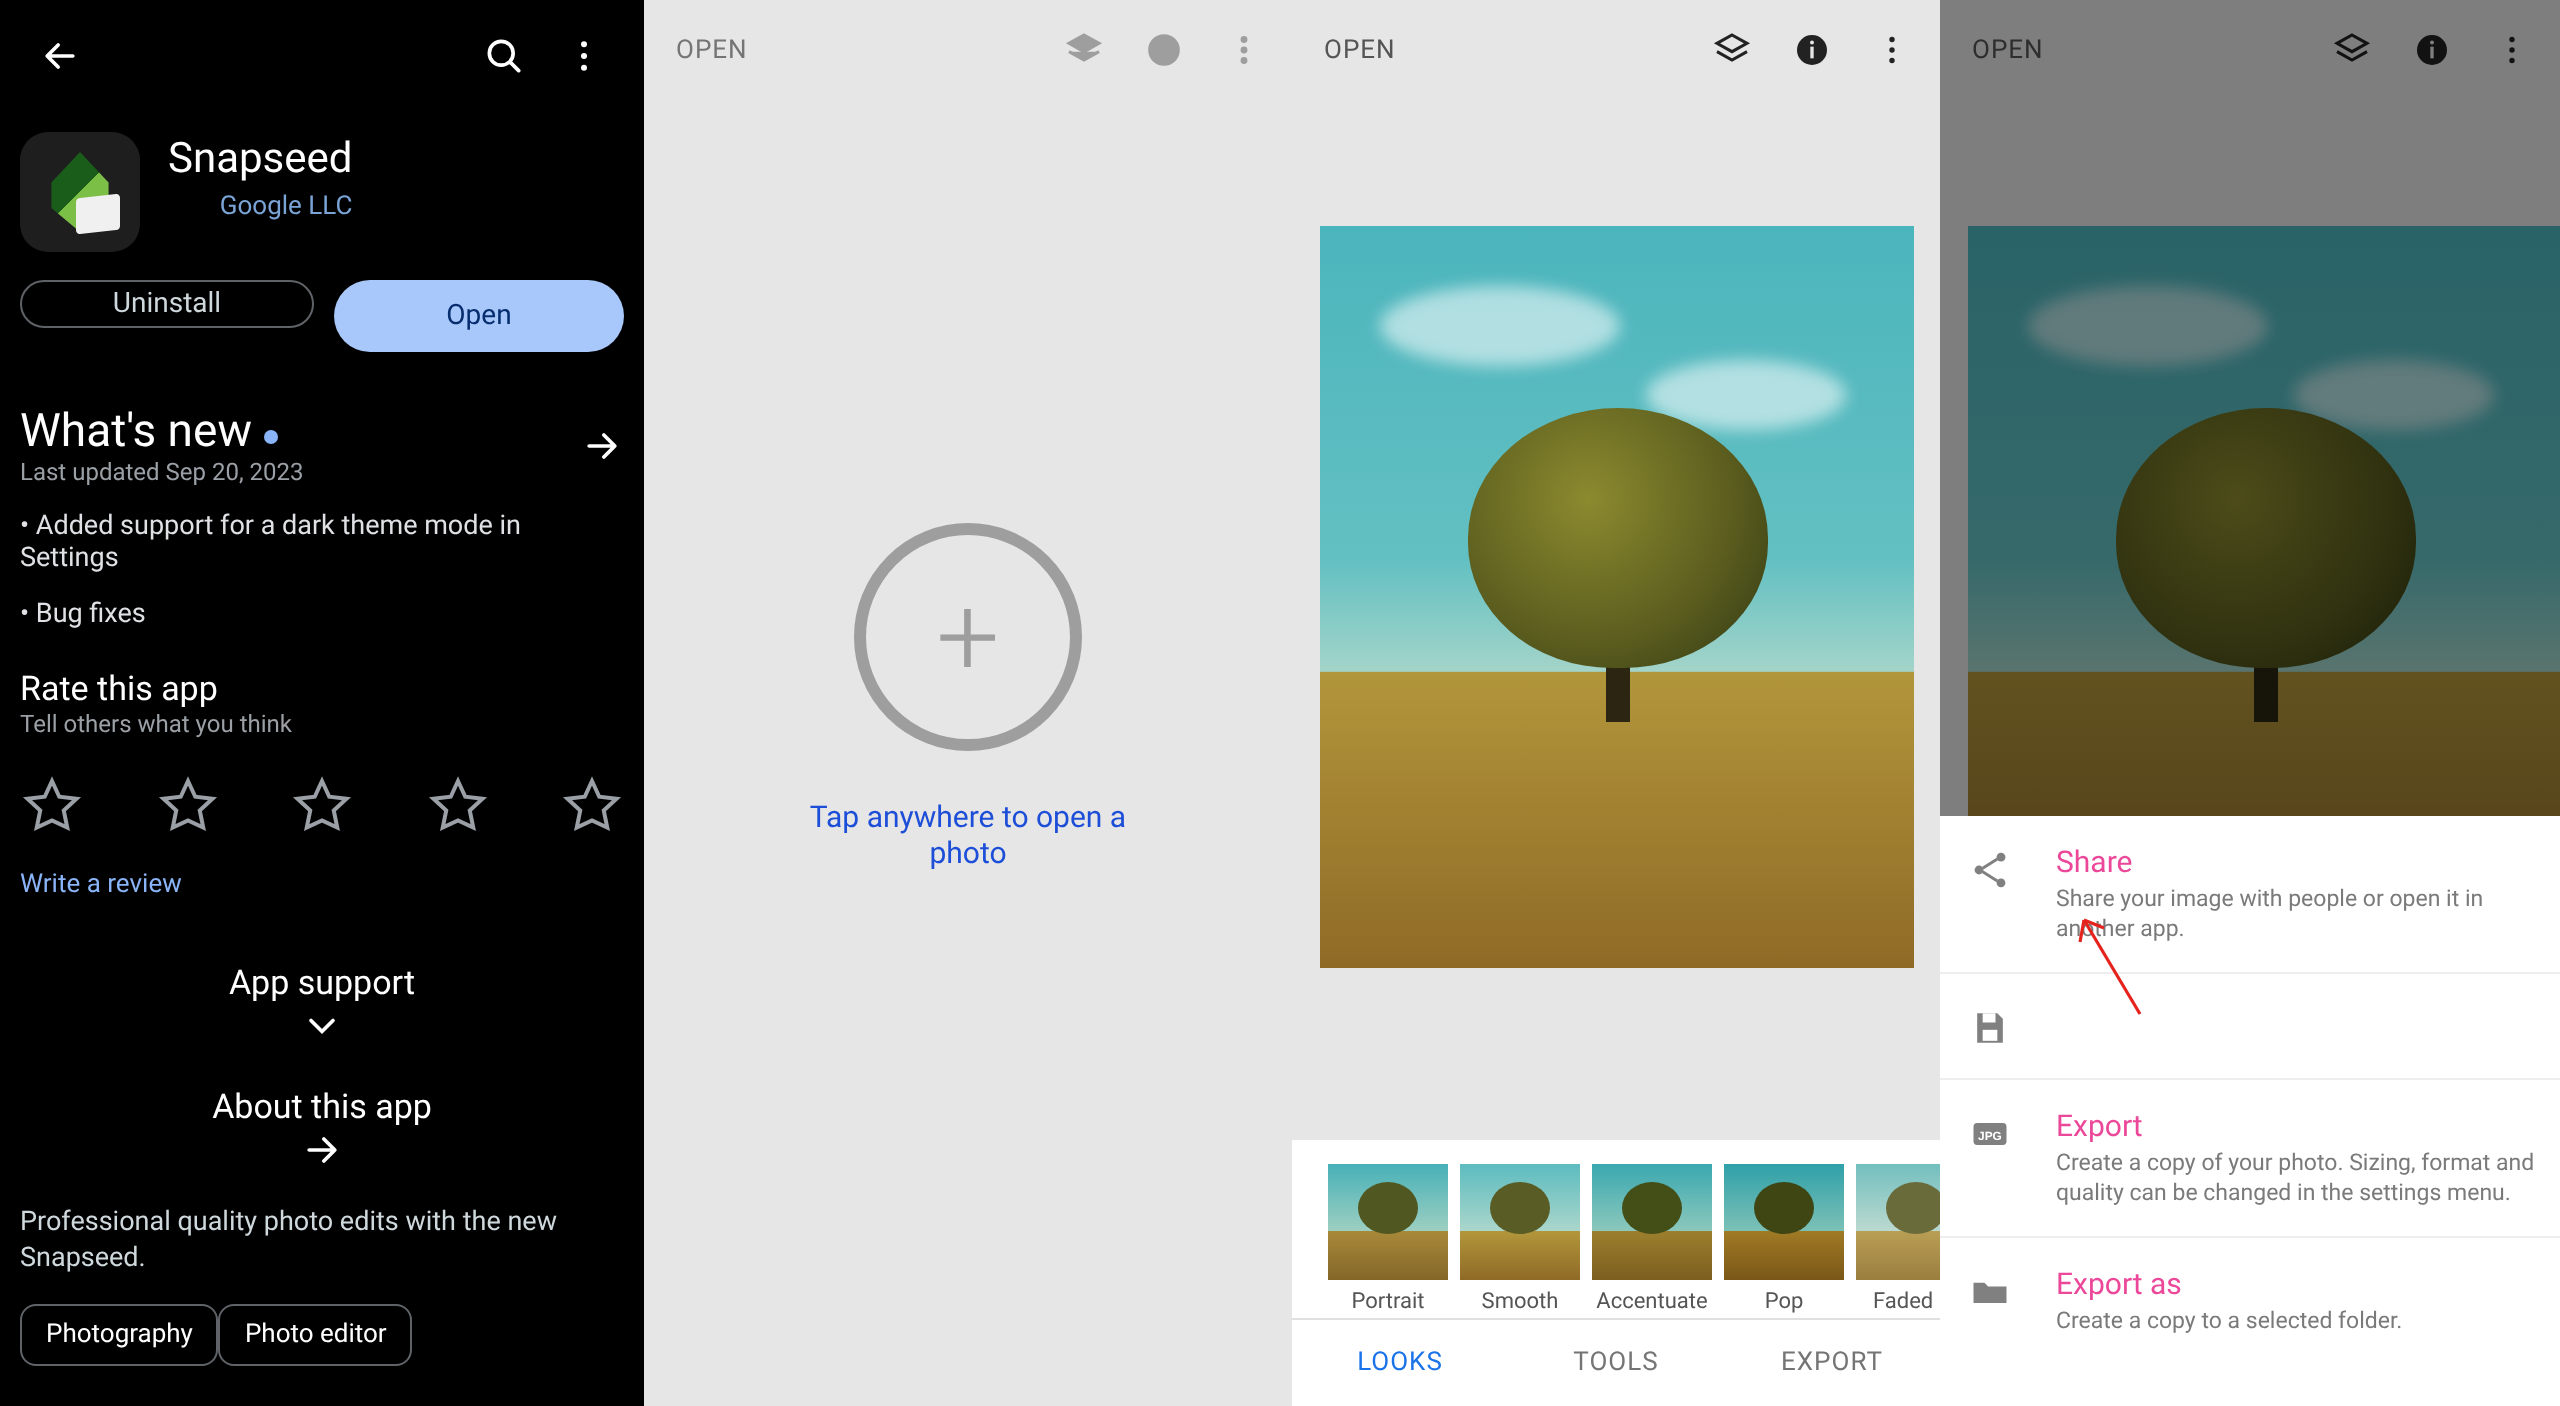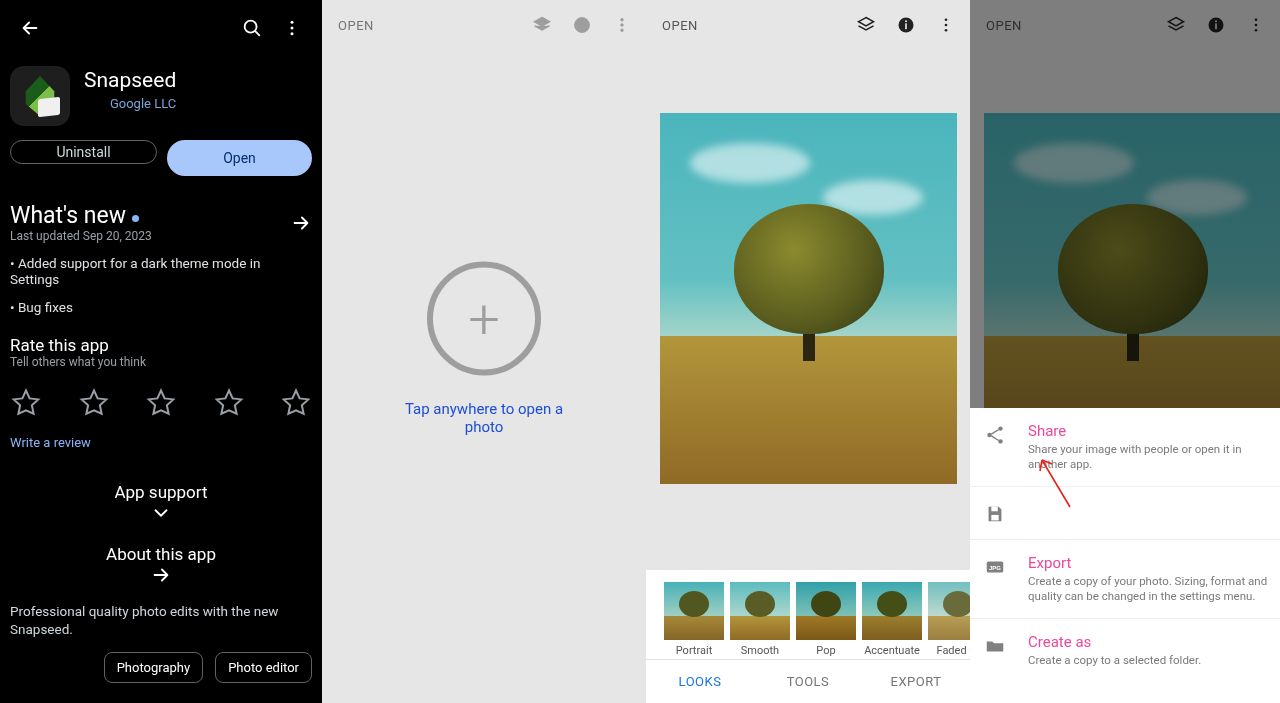--- a/index.html
+++ b/index.html
@@ -98,21 +98,21 @@
   .star { width:32px; height:32px; display:flex; align-items:center; justify-content:center; }
   .write-link { color:#8ab4f8; font-size:13px; padding: 6px 10px 18px 10px; display:block; }
   .expander {
     display:flex; align-items:center;
     padding: 14px 10px;
     font-size: 17px;
     flex-direction: column;
   }
   .expander .sp { flex:1; }
   .about-desc { color:#cfd8dc; font-size:13.5px; padding: 2px 10px 14px 10px; line-height:1.35; }
-  .chips { display:flex; gap:12px; padding: 0 10px 16px 10px; justify-content: flex-end; }
+  .chips { display:flex; padding: 0 10px 16px 10px; }
   .chip {
     border: 1px solid #5f6368;
     border-radius: 8px;
     padding: 7px 12px;
     font-size: 13px;
   }
 
   
   .panel2 {
     width: 324px;
@@ -468,31 +468,31 @@
       </div>
       <div class="look-item">
         <div class="look-thumb">
             <div class="sky" style="background:linear-gradient(#5cbcc0,#abd6cb 58%,#b2963b 58%,#8f6a26)"></div>
             <div class="tree" style="background:#5a5c25"></div>
           </div>
         <div class="look-label">Smooth</div>
       </div>
       <div class="look-item">
         <div class="look-thumb">
+            <div class="sky" style="background:linear-gradient(#3aa8b0,#8cc8bc 58%,#9d7f2e 58%,#7c5e1f)"></div>
+            <div class="tree" style="background:#444e17"></div>
+          </div>
+        <div class="look-label">Accentuate</div>
+      </div>
+      <div class="look-item">
+        <div class="look-thumb">
             <div class="sky" style="background:linear-gradient(#2fa0a9,#7dc1b6 58%,#a07a25 58%,#7a5718)"></div>
             <div class="tree" style="background:#3f4614"></div>
           </div>
         <div class="look-label">Pop</div>
-      </div>
-      <div class="look-item">
-        <div class="look-thumb">
-            <div class="sky" style="background:linear-gradient(#3aa8b0,#8cc8bc 58%,#9d7f2e 58%,#7c5e1f)"></div>
-            <div class="tree" style="background:#444e17"></div>
-          </div>
-        <div class="look-label">Accentuate</div>
       </div>
       <div class="look-item">
         <div class="look-thumb">
             <div class="sky" style="background:linear-gradient(#72bfbf,#bcd9cf 58%,#b99e55 58%,#9a7e3f)"></div>
             <div class="tree" style="background:#6a6b3b"></div>
           </div>
         <div class="look-label">Faded Gl</div>
       </div>
     </div>
     <div class="p3-tabs">
@@ -572,21 +572,21 @@
         <div class="sheet-desc">Create a copy of your photo. Sizing, format and quality can be changed in the settings menu.</div>
       </div>
     </div>
     <div class="sheet-row">
       <div class="sheet-icon">
         <svg width="22" height="22" viewBox="0 0 24 24">
             <path d="M3 7h6l2 2h10v9H3z" fill="#808080"></path>
           </svg>
       </div>
       <div class="sheet-text">
-        <div class="sheet-title">Create as</div>
+        <div class="sheet-title">Export as</div>
         <div class="sheet-desc">Create a copy to a selected folder.</div>
       </div>
     </div>
   </div>
 
   <svg class="arrow4" style="top:452px;left:60px" viewBox="0 0 50 60">
     <path d="M40 55 L12 8" stroke="#e5221c" stroke-width="1.6"></path>
     <path d="M12 8 l-2 11 m2 -11 l10 4" stroke="#e5221c" stroke-width="1.6" fill="none"></path>
   </svg>
 </div>

